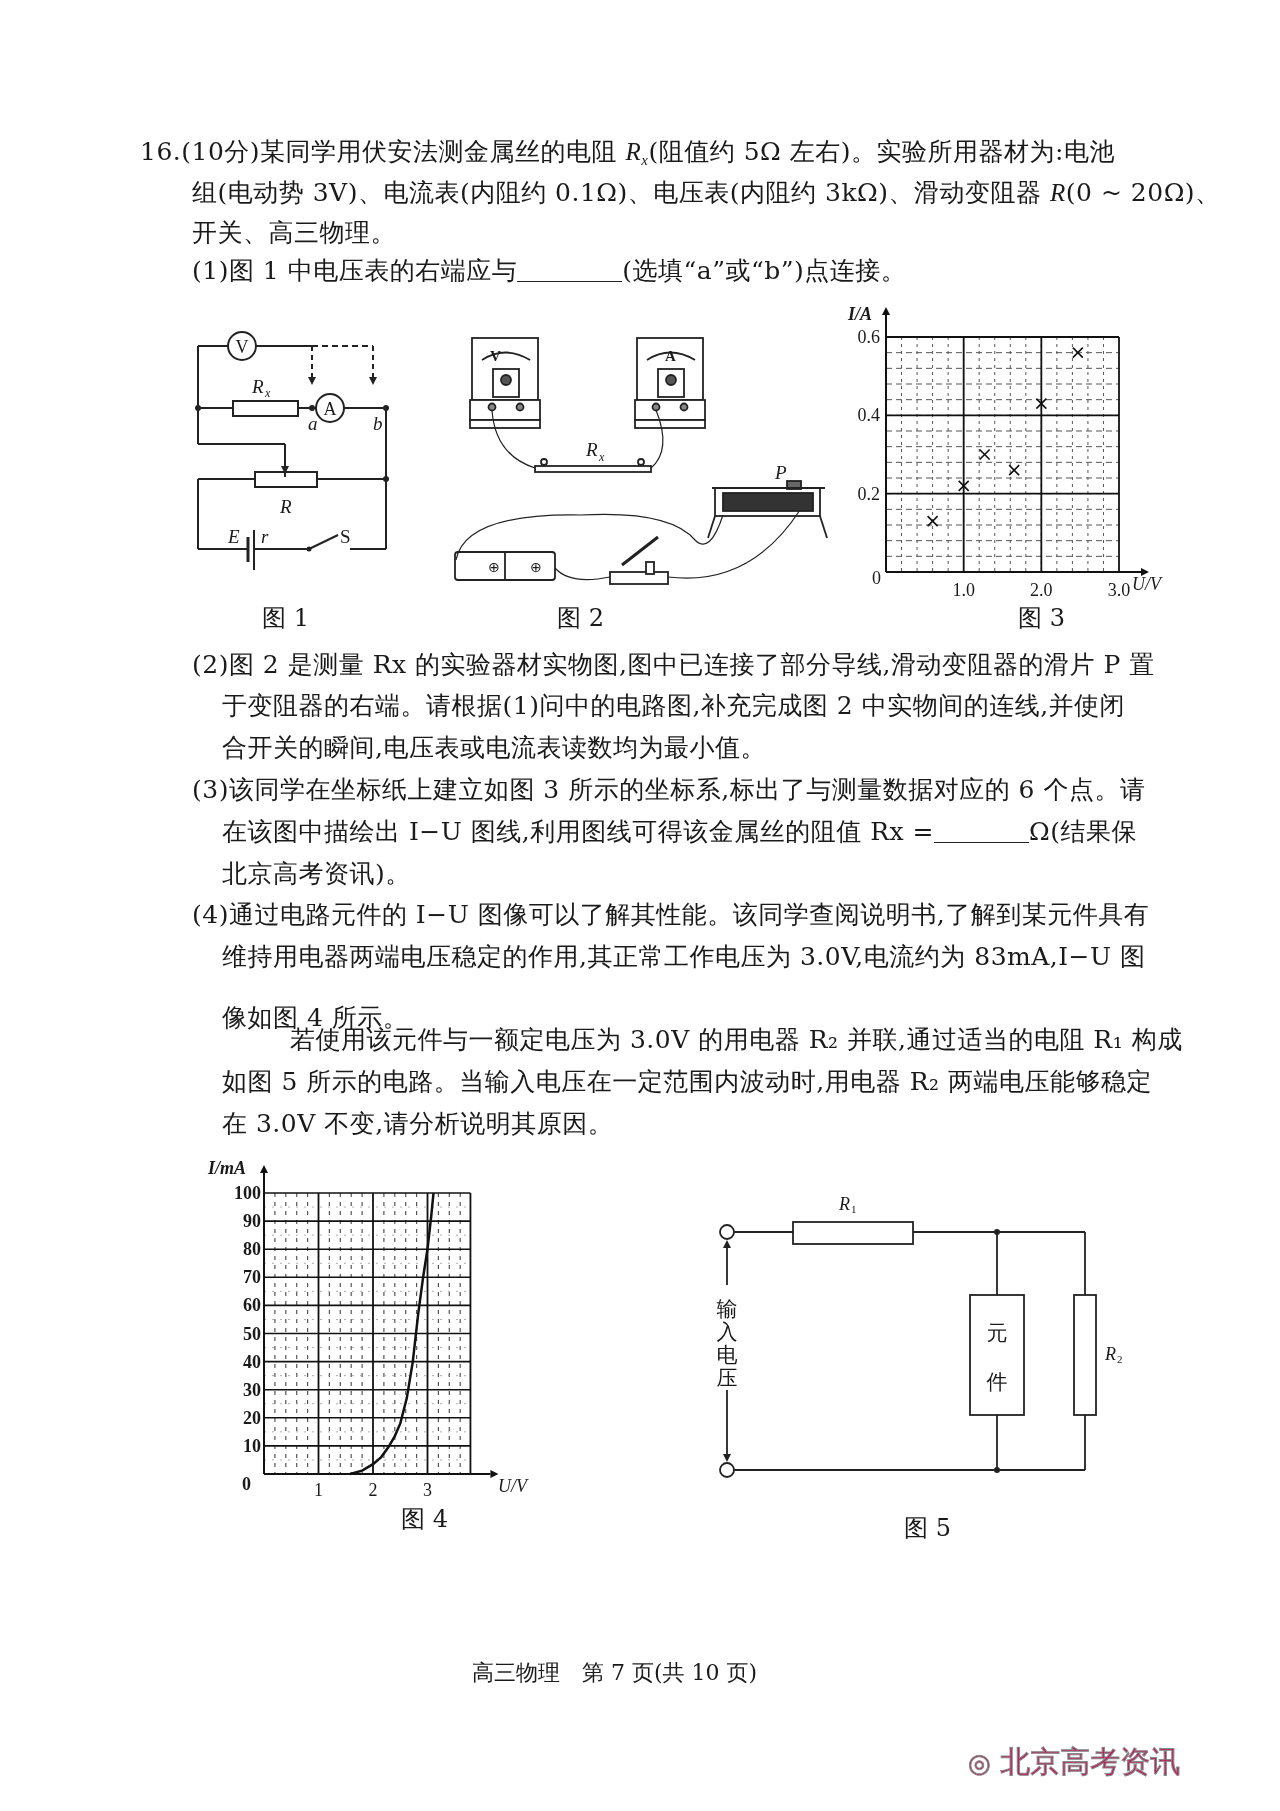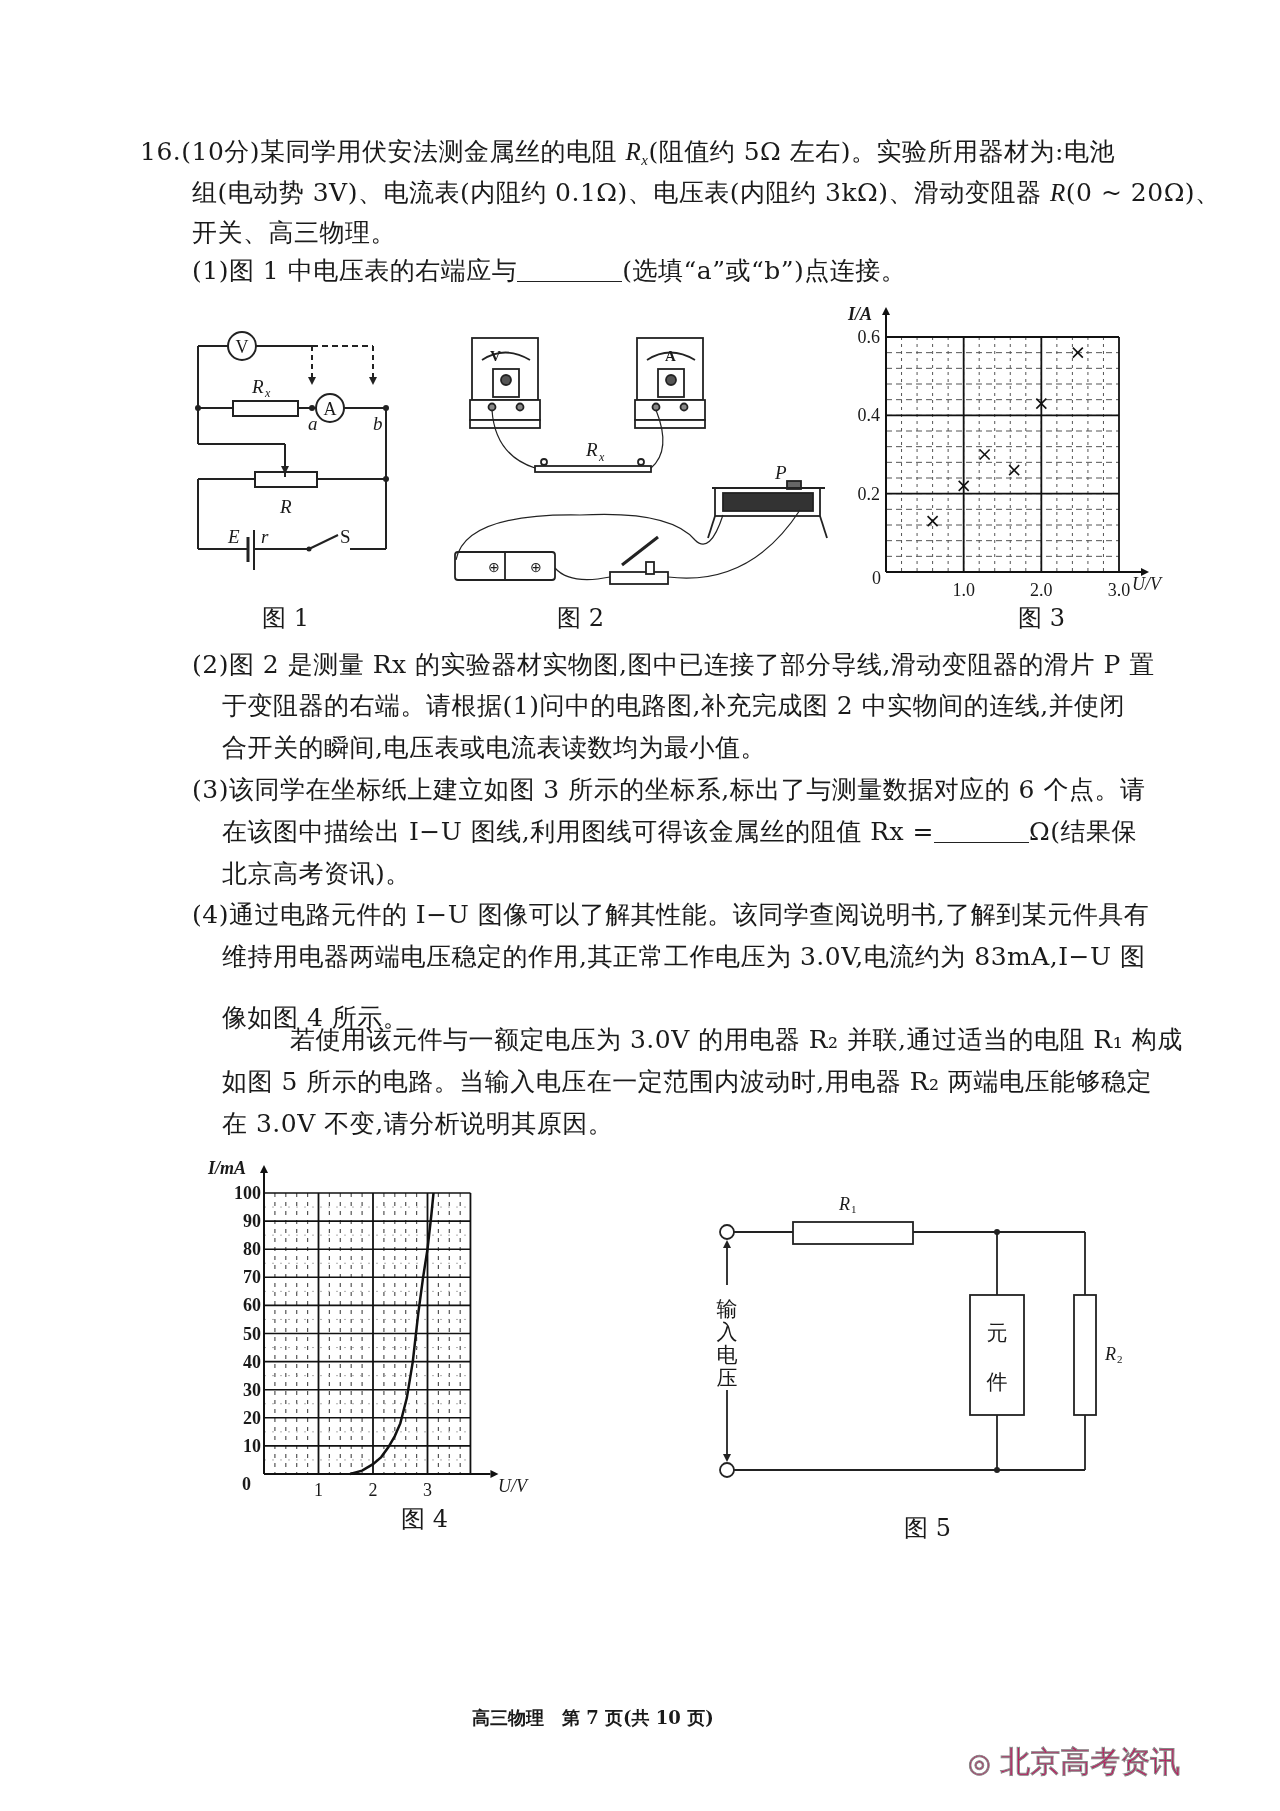--- a/index.html
+++ b/index.html
@@ -5,21 +5,21 @@
   html, body { margin: 0; padding: 0; background: #ffffff; }
   body { width: 1280px; height: 1811px; position: relative; overflow: hidden;
          font-family: "DejaVu Serif", "Liberation Serif", serif; color: #1a1a1a; }
   .line { position: absolute; font-size: 25px; line-height: 30px; white-space: nowrap; letter-spacing: 0.5px; }
   .it { font-style: italic; font-family: "Liberation Serif", serif; }
   .sub { font-size: 15px; vertical-align: -5px; font-family: "Liberation Serif", serif; }
   .blank { display: inline-block; border-bottom: 1.5px solid #222; height: 22px; vertical-align: -3px; }
   .cap { position: absolute; font-size: 24px; white-space: nowrap; }
   svg { position: absolute; overflow: visible; }
   svg text { font-family: "Liberation Serif", serif; fill: #1a1a1a; }
-  .footer { position: absolute; font-size: 18px; white-space: nowrap; font-weight: bold; margin-top: 48px; }
+  .footer { position: absolute; font-size: 22px; white-space: nowrap; font-weight: normal; }
   .watermark { position: absolute; font-family: "DejaVu Sans", sans-serif; font-size: 30px; color: #be185d;
                -webkit-text-stroke: 1px #888; white-space: nowrap; }
 </style>
 </head>
 <body>
 
 <div class="line" style="left:140px; top:137px;">
   <span>16.</span><span>(10分)</span><span>某同学用伏安法测金属丝的电阻 </span><span class="it">R</span><span class="sub it">x</span><span>(阻值约 5Ω 左右)。实验所用器材为:电池</span>
 </div>
 <div class="line" style="left:192px; top:178px;">

